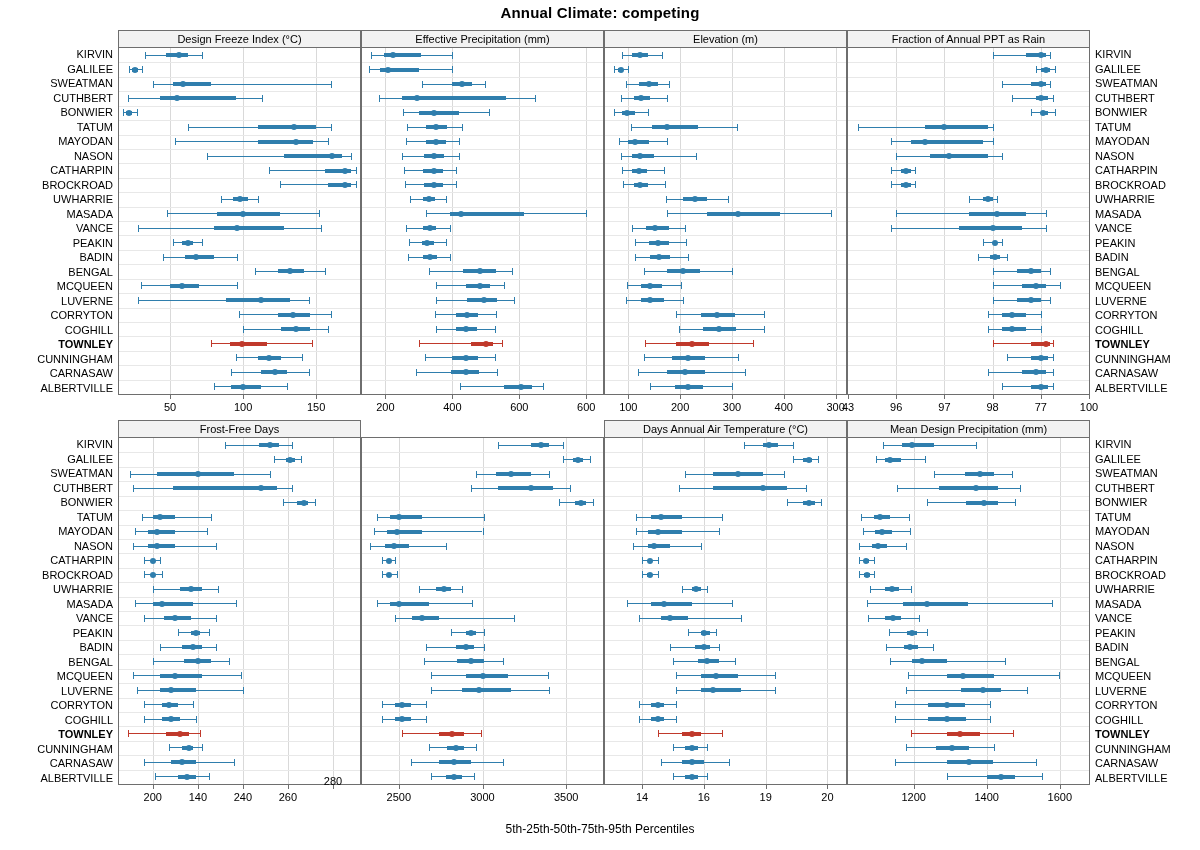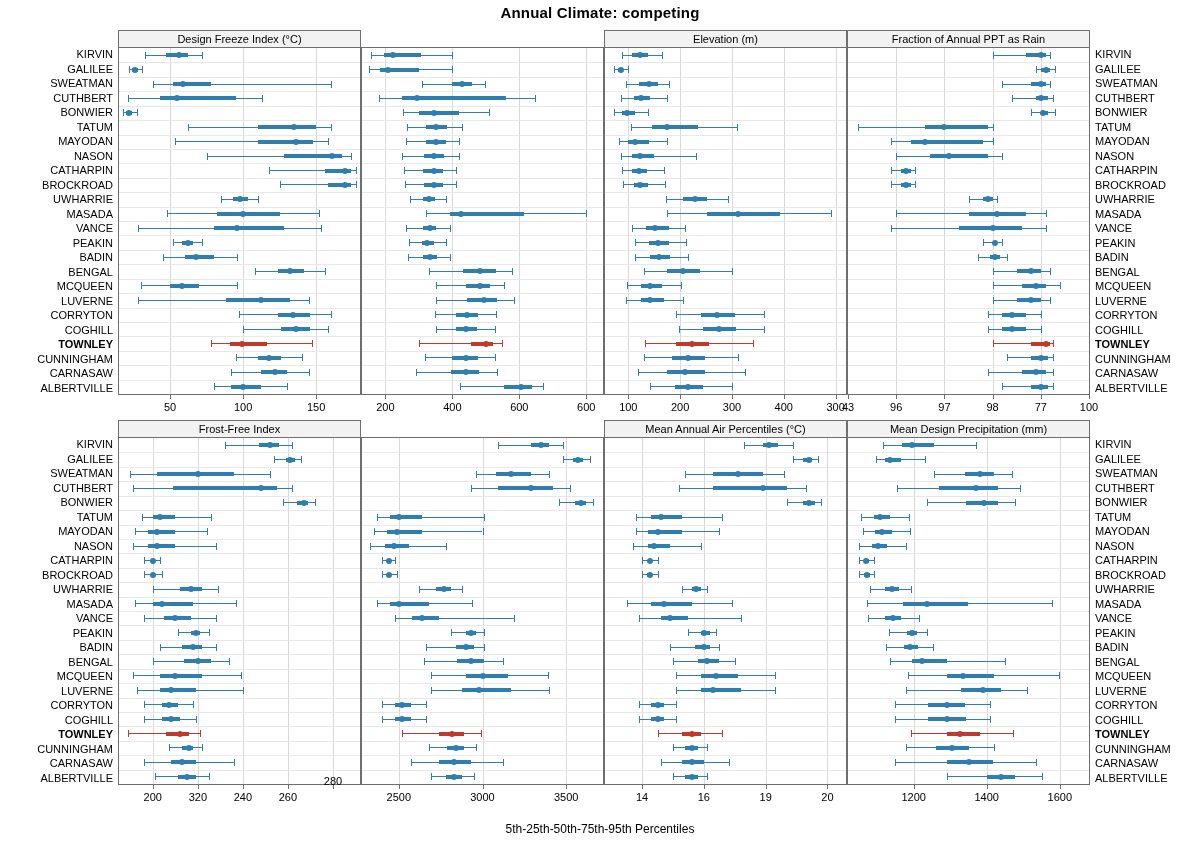--- a/index.html
+++ b/index.html
@@ -297,20 +297,21 @@
         <div class="wh-bar" style="left: 112.467px; top: 336.792px; width: 29.2121px;"></div>
         <div class="wh-dot" style="left: 121.152px; top: 335.792px;"></div>
       </div>
     </div>
     <div class="tickmark" style="left: 170px; top: 395px;"></div>
     <div class="tick" style="left: 140.121px; top: 401px; width: 60px;">50</div>
     <div class="tickmark" style="left: 243px; top: 395px;"></div>
     <div class="tick" style="left: 213.152px; top: 401px; width: 60px;">100</div>
     <div class="tickmark" style="left: 316px; top: 395px;"></div>
     <div class="tick" style="left: 286.182px; top: 401px; width: 60px;">150</div>
+    <div class="striphdr" style="left: 361px; top: 30px; width: 243px; height: 18px;">Effective Precipitation (mm)</div>
     <div class="panelbox" style="left: 361px; top: 47px; width: 243px; height: 348px;">
       <div class="plotarea" style="left: 0px; top: 0px; width: 241px; height: 346px;">
         <div class="grid-v" style="left: 23px;"></div>
         <div class="grid-v" style="left: 90px;"></div>
         <div class="grid-v" style="left: 157px;"></div>
         <div class="grid-v" style="left: 224px;"></div>
         <div class="grid-h" style="top: 14px;"></div>
         <div class="grid-h" style="top: 29px;"></div>
         <div class="grid-h" style="top: 43px;"></div>
         <div class="grid-h" style="top: 58px;"></div>
@@ -783,21 +784,21 @@
     <div class="tickmark" style="left: 896px; top: 395px;"></div>
     <div class="tick" style="left: 866.2px; top: 401px; width: 60px;">96</div>
     <div class="tickmark" style="left: 944px; top: 395px;"></div>
     <div class="tick" style="left: 914.4px; top: 401px; width: 60px;">97</div>
     <div class="tickmark" style="left: 993px; top: 395px;"></div>
     <div class="tick" style="left: 962.6px; top: 401px; width: 60px;">98</div>
     <div class="tickmark" style="left: 1041px; top: 395px;"></div>
     <div class="tick" style="left: 1010.8px; top: 401px; width: 60px;">77</div>
     <div class="tickmark" style="left: 1089px; top: 395px;"></div>
     <div class="tick" style="left: 1059px; top: 401px; width: 60px;">100</div>
-    <div class="striphdr" style="left: 118px; top: 420px; width: 243px; height: 18px;">Frost-Free Index</div>
+    <div class="striphdr" style="left: 118px; top: 420px; width: 243px; height: 18px;">Frost-Free Days</div>
     <div class="panelbox" style="left: 118px; top: 437px; width: 243px; height: 348px;">
       <div class="plotarea" style="left: 0px; top: 0px; width: 241px; height: 346px;">
         <div class="grid-v" style="left: 34px;"></div>
         <div class="grid-v" style="left: 79px;"></div>
         <div class="grid-v" style="left: 124px;"></div>
         <div class="grid-v" style="left: 169px;"></div>
         <div class="grid-v" style="left: 214px;"></div>
         <div class="grid-h" style="top: 14px;"></div>
         <div class="grid-h" style="top: 29px;"></div>
         <div class="grid-h" style="top: 43px;"></div>
@@ -939,21 +940,21 @@
         <div class="wh-line" style="left: 36.0374px; top: 338.292px; width: 54.0561px;"></div>
         <div class="wh-cap" style="left: 36.0374px; top: 335.292px;"></div>
         <div class="wh-cap" style="left: 90.0935px; top: 335.292px;"></div>
         <div class="wh-bar" style="left: 58.5607px; top: 336.792px; width: 18.0187px;"></div>
         <div class="wh-dot" style="left: 64.5701px; top: 335.792px;"></div>
       </div>
     </div>
     <div class="tickmark" style="left: 153px; top: 785px;"></div>
     <div class="tick" style="left: 122.785px; top: 791px; width: 60px;">200</div>
     <div class="tickmark" style="left: 198px; top: 785px;"></div>
-    <div class="tick" style="left: 167.832px; top: 791px; width: 60px;">320</div>
+    <div class="tick" style="left: 167.832px; top: 791px; width: 60px;">140</div>
     <div class="tickmark" style="left: 243px; top: 785px;"></div>
     <div class="tick" style="left: 212.879px; top: 791px; width: 60px;">240</div>
     <div class="tickmark" style="left: 288px; top: 785px;"></div>
     <div class="tick" style="left: 257.925px; top: 791px; width: 60px;">260</div>
     <div class="tickmark" style="left: 333px; top: 785px;"></div>
     <div class="tick" style="left: 302.972px; top: 775px; width: 60px;">280</div>
     <div class="panelbox" style="left: 361px; top: 437px; width: 243px; height: 348px;">
       <div class="plotarea" style="left: 0px; top: 0px; width: 241px; height: 346px;">
         <div class="grid-v" style="left: 37px;"></div>
         <div class="grid-v" style="left: 121px;"></div>
@@ -1102,21 +1103,21 @@
         <div class="wh-bar" style="left: 83.6806px; top: 336.792px; width: 16.7361px;"></div>
         <div class="wh-dot" style="left: 89.0486px; top: 335.792px;"></div>
       </div>
     </div>
     <div class="tickmark" style="left: 399px; top: 785px;"></div>
     <div class="tick" style="left: 368.819px; top: 791px; width: 60px;">2500</div>
     <div class="tickmark" style="left: 483px; top: 785px;"></div>
     <div class="tick" style="left: 452.5px; top: 791px; width: 60px;">3000</div>
     <div class="tickmark" style="left: 566px; top: 785px;"></div>
     <div class="tick" style="left: 536.181px; top: 791px; width: 60px;">3500</div>
-    <div class="striphdr" style="left: 604px; top: 420px; width: 243px; height: 18px;">Mean Annual Air Percentiles (°C)</div>
+    <div class="striphdr" style="left: 604px; top: 420px; width: 243px; height: 18px;">Days Annual Air Temperature (°C)</div>
     <div class="panelbox" style="left: 604px; top: 437px; width: 243px; height: 348px;">
       <div class="plotarea" style="left: 0px; top: 0px; width: 241px; height: 346px;">
         <div class="grid-v" style="left: 37px;"></div>
         <div class="grid-v" style="left: 99px;"></div>
         <div class="grid-v" style="left: 161px;"></div>
         <div class="grid-v" style="left: 222px;"></div>
         <div class="grid-h" style="top: 14px;"></div>
         <div class="grid-h" style="top: 29px;"></div>
         <div class="grid-h" style="top: 43px;"></div>
         <div class="grid-h" style="top: 58px;"></div>

